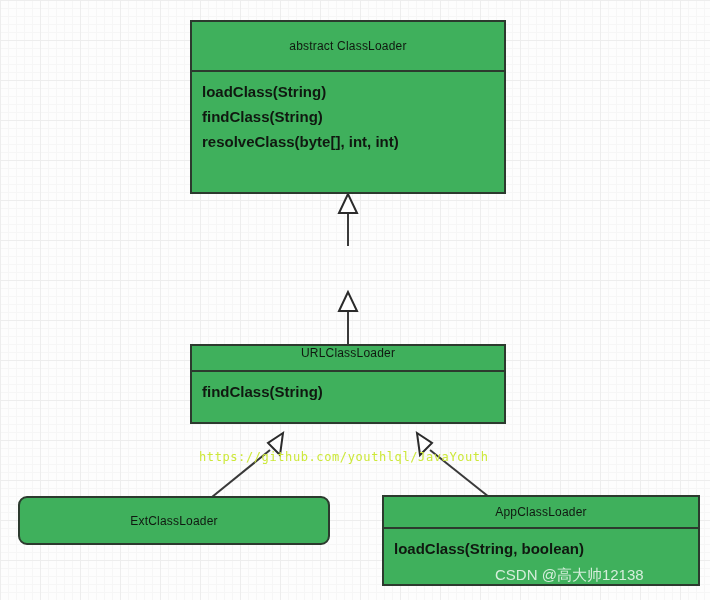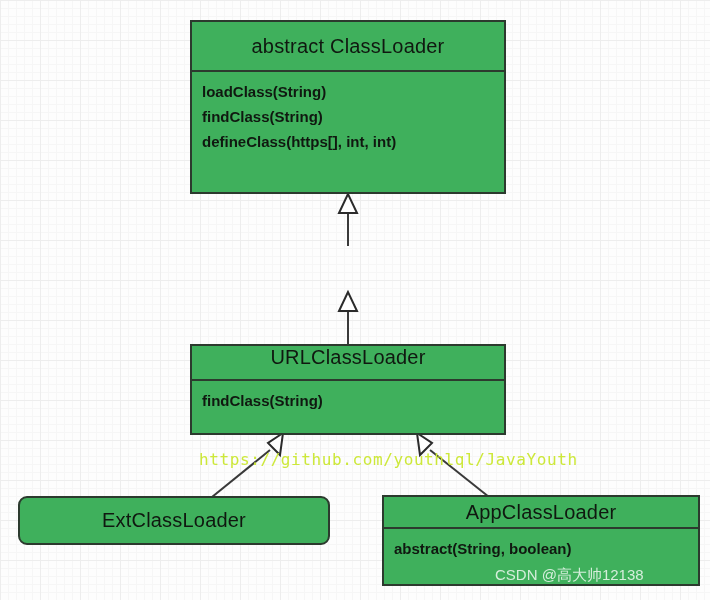--- a/index.html
+++ b/index.html
@@ -30,21 +30,21 @@
     background: #3fb05c;
     border: 2px solid #2c3a2e;
     display: flex;
     flex-direction: column;
   }
   .uml-title {
     box-sizing: border-box;
     width: 100%;
     text-align: center;
     color: #101810;
-    font-size: 20px;
+    font-size: 12px;
     letter-spacing: 0.2px;
     display: flex;
     align-items: center;
     justify-content: center;
   }
   .uml-members {
     box-sizing: border-box;
     width: 100%;
     border-top: 2px solid #2c3a2e;
     padding: 7px 0 23px 10px;
@@ -67,21 +67,21 @@
     height: 600px;
     pointer-events: none;
   }
 
   
   .wm-url {
     position: absolute;
     left: 199px;
     top: 450px;
     font-family: "DejaVu Sans Mono", "Liberation Mono", monospace;
-    font-size: 16px;
+    font-size: 12px;
     letter-spacing: 0.6px;
     color: #cde83a;
     white-space: nowrap;
   }
   .wm-csdn {
     position: absolute;
     left: 495px;
     top: 566px;
     font-family: "Liberation Sans", sans-serif;
     font-size: 15px;
@@ -115,39 +115,39 @@
       <line x1="489" y1="497" x2="430" y2="450" stroke="#3a3a3a" stroke-width="2"></line>
       <polygon points="417,433 432,443 420,455" fill="#ffffff" stroke="#2b2b2b" stroke-width="2"></polygon>
     </g>
   </svg>
 
   <div class="uml-box" style="left:190px; top:20px; width:316px; height:174px;">
     <div class="uml-title" style="height:48px;">abstract ClassLoader</div>
     <div class="uml-members">
       <div class="uml-member">loadClass(String)</div>
       <div class="uml-member">findClass(String)</div>
-      <div class="uml-member">defineClass(https[], int, int)</div>
+      <div class="uml-member">resolveClass(byte[], int, int)</div>
     </div>
   </div>
 
 
-  <div class="uml-box" style="left:190px; top:344px; width:316px; height:91px;gap:10px;">
+  <div class="uml-box" style="left:190px; top:344px; width:316px; height:80px;gap:10px;">
     <div class="uml-title" style="height:42px;">URLClassLoader</div>
     <div class="uml-members">
       <div class="uml-member">findClass(String)</div>
     </div>
   </div>
 
   <div class="uml-box" style="left:18px; top:496px; width:312px; height:49px;border-radius:9px;">
     <div class="uml-title" style="height:100%;">ExtClassLoader</div>
   </div>
 
   <div class="uml-box" style="left:382px; top:495px; width:318px; height:91px;">
     <div class="uml-title" style="height:45px;">AppClassLoader</div>
     <div class="uml-members">
-      <div class="uml-member">abstract(String, boolean)</div>
+      <div class="uml-member">loadClass(String, boolean)</div>
     </div>
   </div>
 
   <div class="wm-url">https://github.com/youthlql/JavaYouth</div>
   <div class="wm-csdn">CSDN @高大帅12138</div>
 
 </div>
 
 </body></html>

